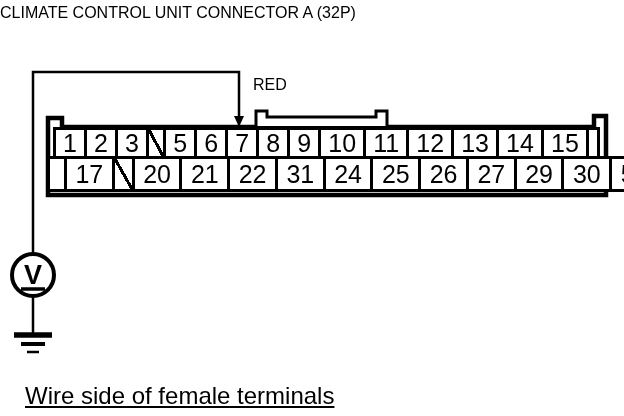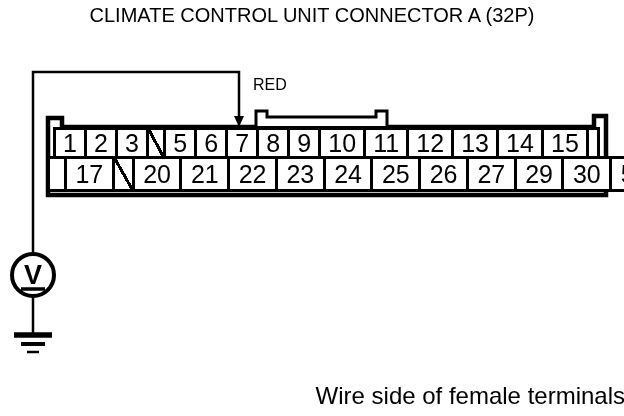--- a/index.html
+++ b/index.html
@@ -6,35 +6,35 @@
   .canvas{
     position:relative;
     width:624px;height:416px;
     background:#ffffff;
     font-family:"Liberation Sans", sans-serif;
     color:#000;
     overflow:hidden;
   }
   .title{
     position:absolute;top:4px;left:0;right:0;
-    text-align:center;
-    font-size:20px;
+    font-size:16px;
     letter-spacing:0px;
     white-space:nowrap;
   }
   .red-label{
     position:absolute;top:76px;left:253px;
     font-size:16px;
     white-space:nowrap;
   }
   .caption{
     position:absolute;top:382px;left:25px;width:600px;
-    text-align:right;
+    text-align:left;
     font-size:24px;
     white-space:nowrap;
+    text-decoration:underline;
   }
   .diagram-svg{
     position:absolute;top:0;left:0;
   }
   .row{
     position:absolute;
     display:flex;
   }
   .row-top{left:53px;top:127px;width:547px;height:32px;}
   .row-bottom{left:47px;top:156px;width:613px;height:36px;}
@@ -112,21 +112,21 @@
     <div class="cell narrow-right"></div>
   </div>
 
   <div class="row row-bottom">
     <div class="cell narrow-left"></div>
     <div class="cell">17</div>
     <div class="cell slashed"></div>
     <div class="cell">20</div>
     <div class="cell">21</div>
     <div class="cell">22</div>
-    <div class="cell">23</div>
+    <div class="cell">31</div>
     <div class="cell">24</div>
     <div class="cell">25</div>
     <div class="cell">26</div>
     <div class="cell">27</div>
     <div class="cell">29</div>
     <div class="cell">30</div>
     <div class="cell">58</div>
   </div>
 
   <div class="caption">Wire side of female terminals</div>

